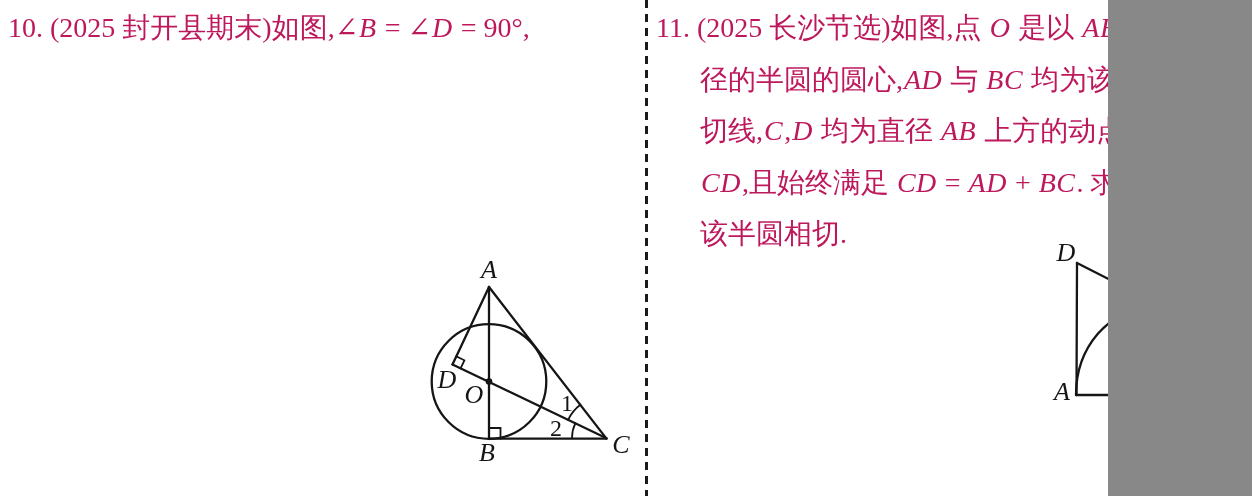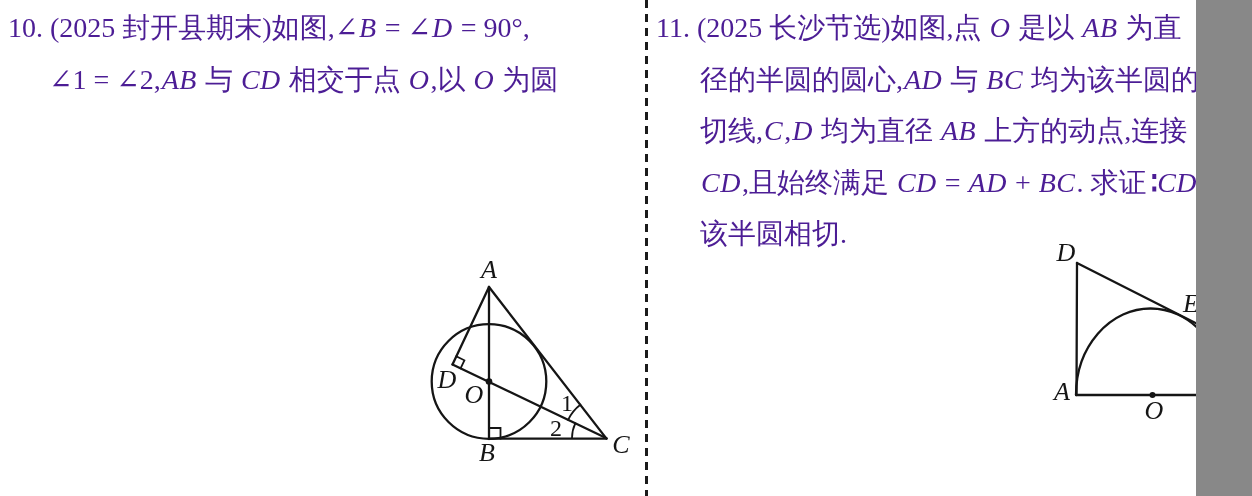--- a/index.html
+++ b/index.html
@@ -1,22 +1,22 @@
 <!DOCTYPE html>
 <html><head>
 <meta charset="utf-8">
 <style>
   html,body{margin:0;padding:0;background:#888;}
   .page{
     position:relative;
-    width:1196px;height:496px;
+    width:1108px;height:496px;
     background:#ffffff;
     overflow:hidden;
     font-family:"Liberation Serif","DejaVu Serif",serif;
-    color:#4c1d95;
+    color:#be185d;
   }
   .divider{
     position:absolute;left:645px;top:0;width:2.5px;height:496px;
     background:repeating-linear-gradient(to bottom,#1b1b1b 0px,#1b1b1b 8px,transparent 8px,transparent 14px);
   }
   .prob{
     position:absolute;top:2px;
     font-size:28px;line-height:51.5px;
     white-space:nowrap;
   }
@@ -38,21 +38,20 @@
 </style>
 </head>
 <body>
 
 <div class="page">
 
   <div class="divider"></div>
 
   <div class="prob prob-left">
     <div class="pline"><span class="pnum">10.</span><span>(2025 封开县期末)如图,∠<i>B</i> = ∠<i>D</i> = 90°,</span></div>
-    <div class="pline cont">∠1 = ∠2,<i>AB</i> 与 <i>CD</i> 相交于点 <i>O</i>,以 <i>O</i> 为圆</div>
   </div>
 
   <svg style="left:400px;top:252px" width="245" height="244" viewBox="400 252 245 244">
     <circle class="geo" cx="489" cy="381.5" r="57.3"></circle>
     <line class="geo" x1="489" y1="287" x2="489" y2="439"></line>
     <line class="geo" x1="489" y1="287" x2="606.5" y2="438.6"></line>
     <line class="geo" x1="489" y1="438.6" x2="606.5" y2="438.6"></line>
     <line class="geo" x1="452.5" y1="364.5" x2="606.5" y2="438.3"></line>
     <line class="geo" x1="489" y1="287" x2="452.5" y2="364.5"></line>
     <path class="thin" d="M489.2 428 L500.5 428 L500.5 438.5"></path>

